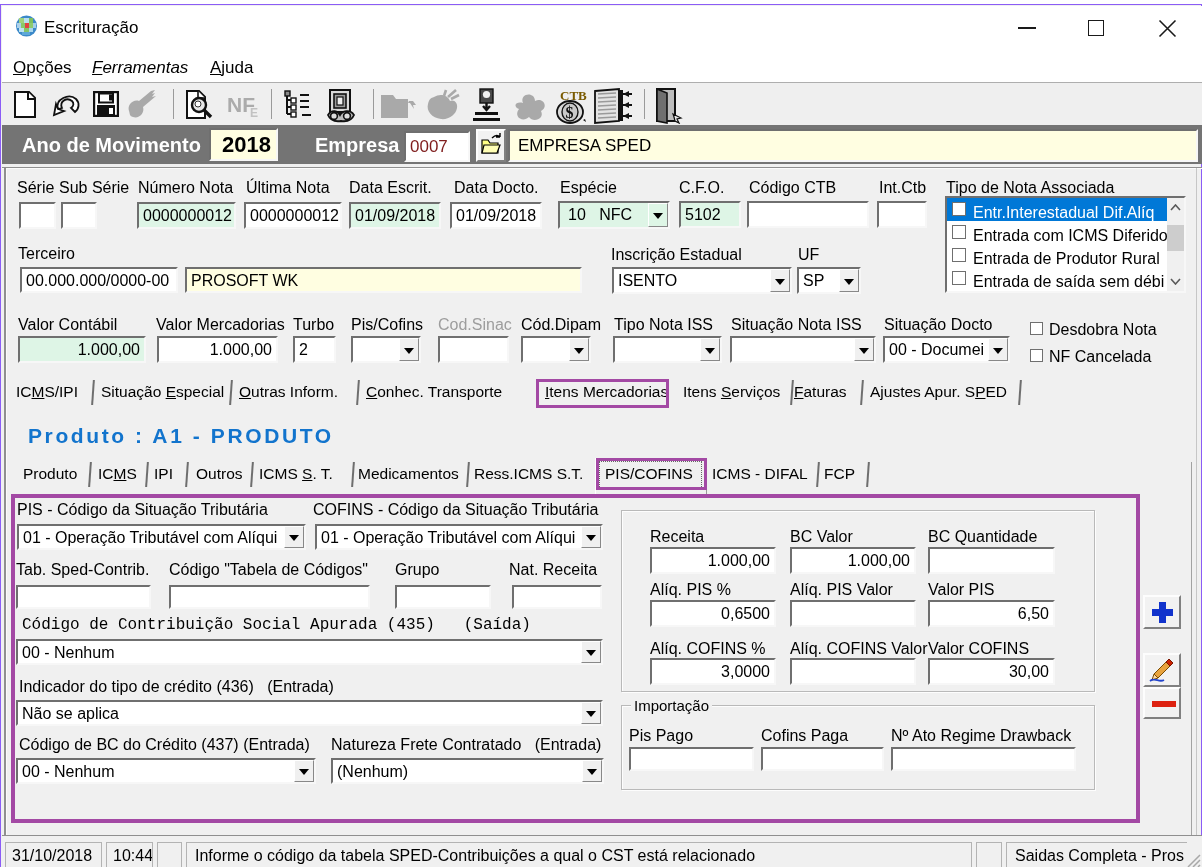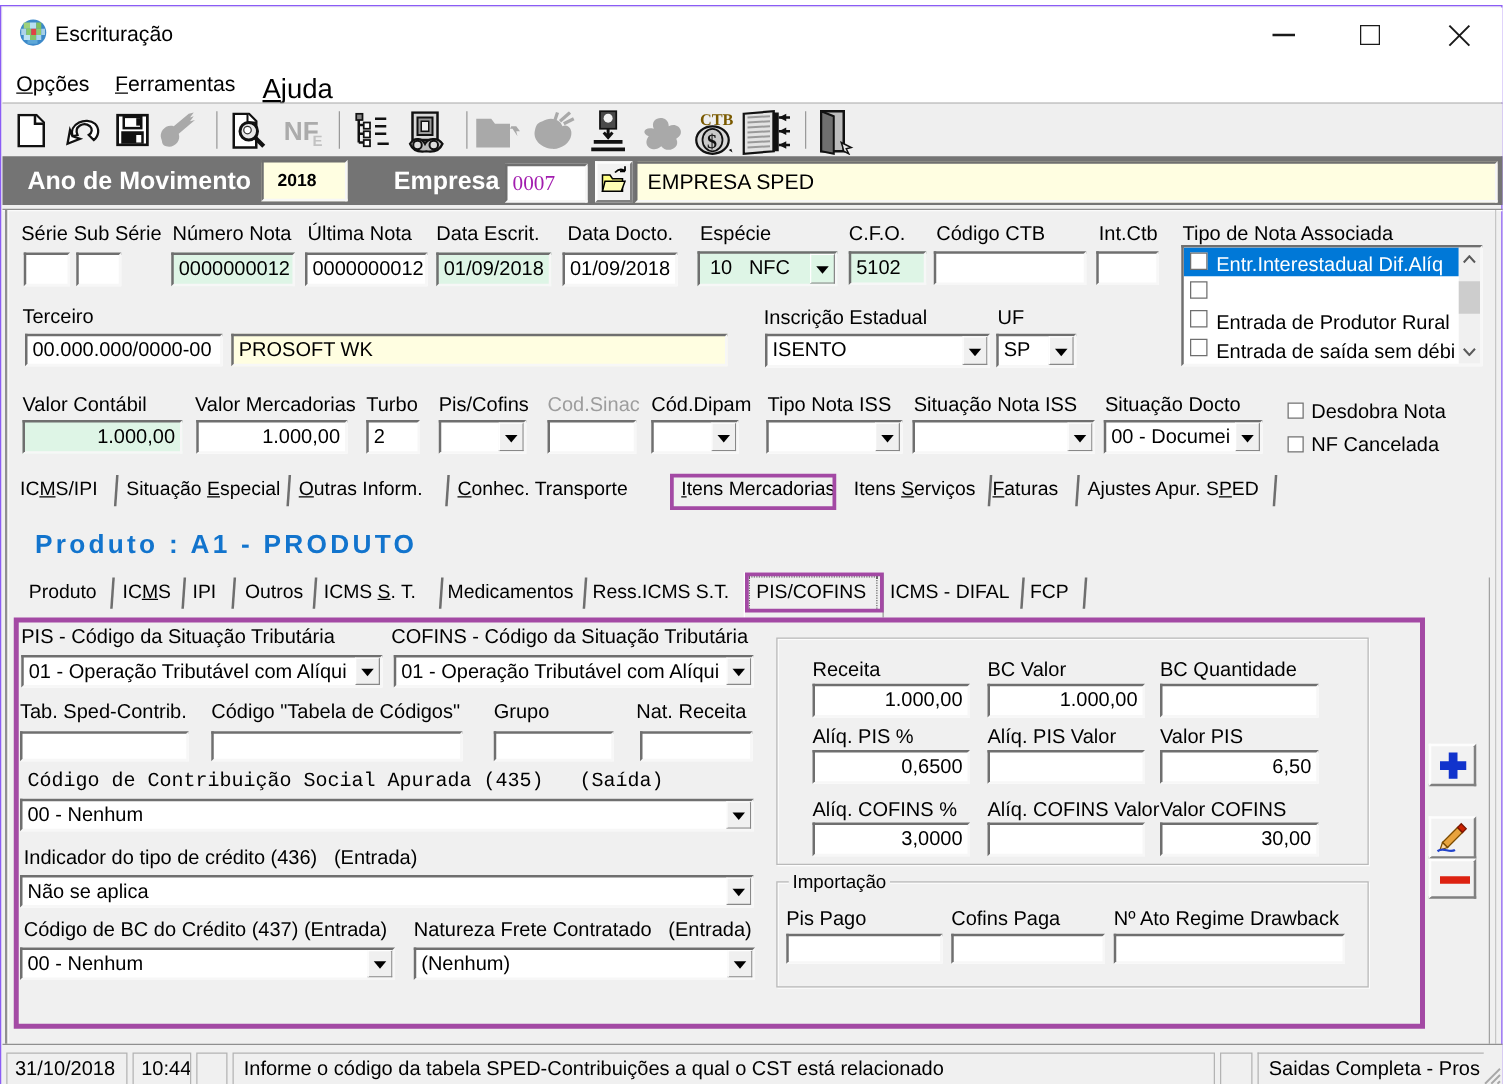--- a/index.html
+++ b/index.html
@@ -63,22 +63,22 @@
 </div>
 <div class="abs" style="left:43px;top:13px;font-size:17px;color:#000;">Escrituração</div>
 
 <div class="abs" style="left:1017px;top:22px;width:18px;height:2px;background:#1a1a1a;"></div>
 <div class="abs" style="left:1087px;top:15px;width:16px;height:16px;border:1.6px solid #1a1a1a;box-sizing:border-box;"></div>
 <svg class="abs" style="left:1157px;top:14px;" width="19" height="19" viewBox="0 0 19 19">
       <path d="M1.5 1.5 L17.5 17.5 M17.5 1.5 L1.5 17.5" stroke="#1a1a1a" stroke-width="1.6"></path>
     </svg>
 
 <div class="abs" style="left:12px;top:53px;font-size:17px;"><u>O</u>pções</div>
-<div class="abs" style="left:91px;top:53px;font-size:17px;"><u>F</u>erramentas</div>
-<div class="abs" style="left:209px;top:53px;font-size:22px;"><u>A</u>juda</div>
+<div class="abs" style="left:91px;top:53px;font-size:17px;font-style:italic;"><u>F</u>erramentas</div>
+<div class="abs" style="left:209px;top:53px;font-size:17px;"><u>A</u>juda</div>
 <div class="abs" style="left:1px;top:77px;width:1200px;height:1px;background:#aeaeae;"></div>
 
 <div class="abs" style="left:1px;top:78px;width:1200px;height:42px;background:#efefef;"></div>
 <div id="toolbar" class="abs" style="left:0;top:78px;width:1202px;height:42px;">
 
 <div class="abs" style="left:172px;top:6px;width:1px;height:30px;background:#9a9a9a;"></div>
 <div class="abs" style="left:270px;top:6px;width:1px;height:30px;background:#9a9a9a;"></div>
 <div class="abs" style="left:372px;top:6px;width:1px;height:30px;background:#9a9a9a;"></div>
 <div class="abs" style="left:643px;top:6px;width:1px;height:30px;background:#9a9a9a;"></div>
 
@@ -186,23 +186,23 @@
 
 <svg class="abs" style="left:650px;top:5px;" width="34" height="36" viewBox="0 0 34 36">
  <path d="M6 1 L24 1 L24 33 L6 33 Z" fill="#bdbdbd" stroke="#111" stroke-width="2"></path>
  <path d="M6 1 L16 5 L16 35 L6 33 Z" fill="#6f6f6f" stroke="#111" stroke-width="1.6"></path>
  <path d="M22 26 L30 30 L26 31 L28 35 L24 33 L23 29 Z" fill="#e8e8e8" stroke="#111" stroke-width="1.2"></path>
 </svg>
 </div>
 
 <div class="abs" style="left:1px;top:120px;width:1200px;height:39px;background:#747474;"></div>
 <div class="abs" style="left:21px;top:129px;font-size:20px;font-weight:bold;color:#fff;">Ano de Movimento</div>
-<div class="fld cream" style="left:208px;top:123px;width:69px;height:33px;font-size:14px;font-weight:bold;line-height:29px;padding-left:11px;">2018</div>
+<div class="fld cream" style="left:208px;top:123px;width:69px;height:33px;font-size:22px;font-weight:bold;line-height:29px;padding-left:11px;">2018</div>
 <div class="abs" style="left:314px;top:129px;font-size:20px;font-weight:bold;color:#fff;">Empresa</div>
-<div class="fld" style="left:403px;top:126px;width:66px;height:31px;font-size:17px;color:#a21caf;line-height:27px;font-family:Liberation Serif, serif;">0007</div>
+<div class="fld" style="left:403px;top:126px;width:66px;height:31px;font-size:17px;color:#7f1d1d;line-height:27px;">0007</div>
 <div class="sbtn" style="left:475px;top:124px;width:30px;height:33px;">
 <svg width="26" height="29" viewBox="0 0 26 29" style="position:absolute;left:0;top:0;">
 <path d="M4 9 L4 22 L20 22 L20 12 L12 12 L10 9 Z" fill="#ffff84" stroke="#000" stroke-width="1.2"></path>
 <path d="M6 14 L22 14 L19 22 L4 22 Z" fill="#fffeb5" stroke="#000" stroke-width="1.2"></path>
 <path d="M14 7 C17 4 20 4 22 6 M22 6 L22 2 M22 6 L18 6" fill="none" stroke="#000" stroke-width="1.4"></path>
 </svg>
 </div>
 <div class="fld cream" style="left:507px;top:124px;width:690px;height:33px;font-size:17px;line-height:29px;padding-left:8px;">EMPRESA SPED</div>
 <div class="abs" style="left:1px;top:162px;width:1200px;height:1px;background:#8f8f8f;"></div>
 <div class="abs" style="left:1px;top:163px;width:1200px;height:1px;background:#fbfbfb;"></div>
@@ -233,20 +233,21 @@
   <div class="cbtn" style="background:#def6e6;"></div></div>
 <div class="fld green" style="left:678px;top:196px;width:62px;height:27px;">5102</div>
 <div class="fld" style="left:746px;top:196px;width:122px;height:27px;"></div>
 <div class="fld" style="left:876px;top:196px;width:50px;height:27px;"></div>
 
 <div class="fld" style="left:944px;top:191px;width:241px;height:97px;padding:0;">
   <div class="abs" style="left:0;top:0;width:220px;height:23px;background:#0078d7;"></div>
   <div class="chk" style="left:5px;top:4px;width:14px;height:14px;"></div>
   <div class="abs" style="left:26px;top:3px;font-size:16px;color:#fff;">Entr.Interestadual Dif.Alíq</div>
   <div class="chk" style="left:5px;top:27px;width:14px;height:14px;"></div>
+  <div class="abs" style="left:26px;top:26px;font-size:16px;">Entrada com ICMS Diferido</div>
   <div class="chk" style="left:5px;top:50px;width:14px;height:14px;"></div>
   <div class="abs" style="left:26px;top:49px;font-size:16px;">Entrada de Produtor Rural</div>
   <div class="chk" style="left:5px;top:73px;width:14px;height:14px;"></div>
   <div class="abs" style="left:26px;top:72px;font-size:16px;">Entrada de saída sem débi</div>
   <div class="abs" style="left:220px;top:0;width:17px;height:93px;background:#f0f0f0;">
     <svg width="11" height="7" viewBox="0 0 11 7" style="position:absolute;left:3px;top:6px;">
           <path d="M1 6 L5.5 1 L10 6" stroke="#5a5a5a" stroke-width="1.6" fill="none"></path>
         </svg>
     <div class="abs" style="left:0;top:27px;width:17px;height:26px;background:#cdcdcd;"></div>
     <svg width="11" height="7" viewBox="0 0 11 7" style="position:absolute;left:3px;top:80px;">

